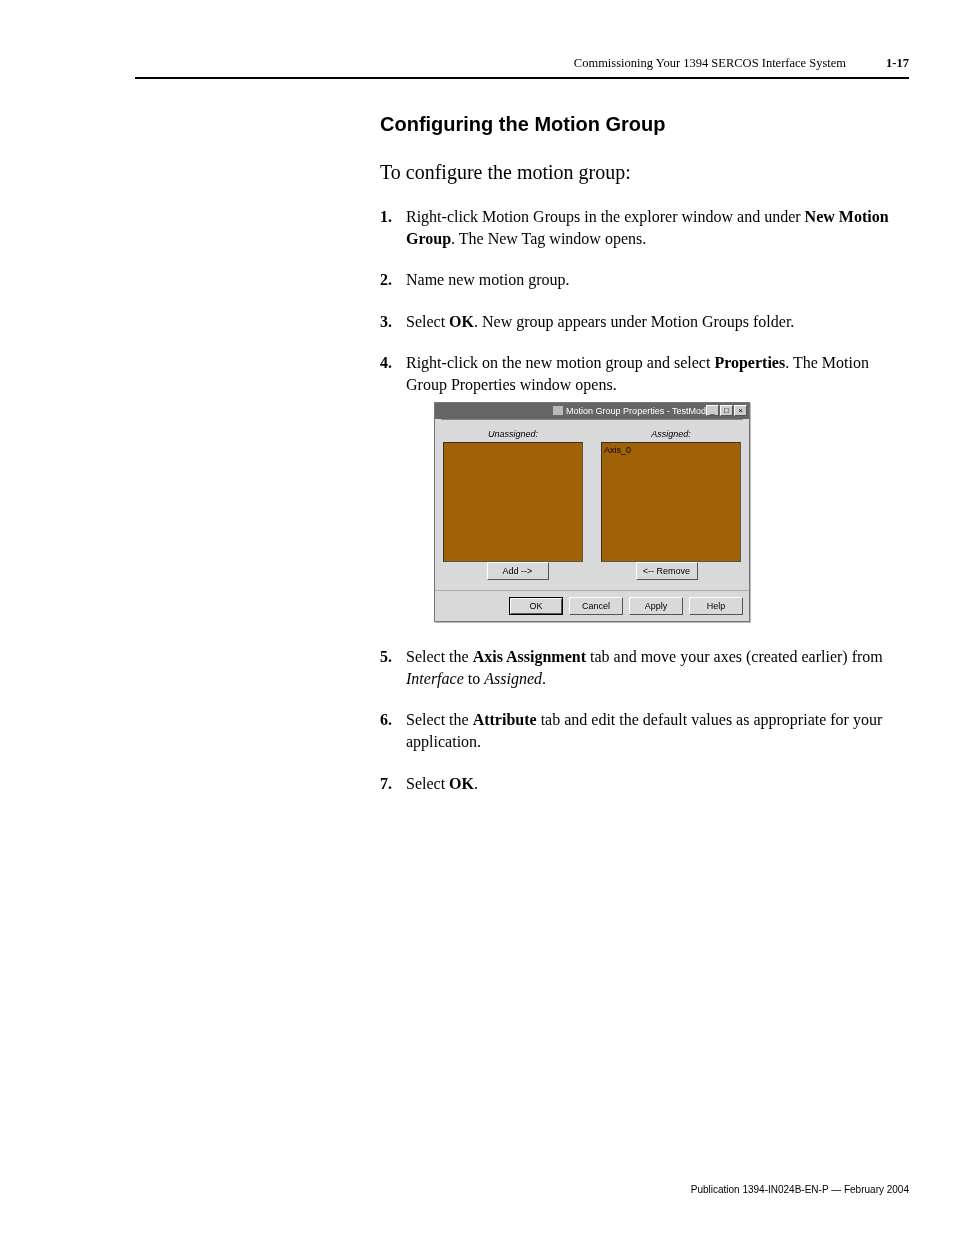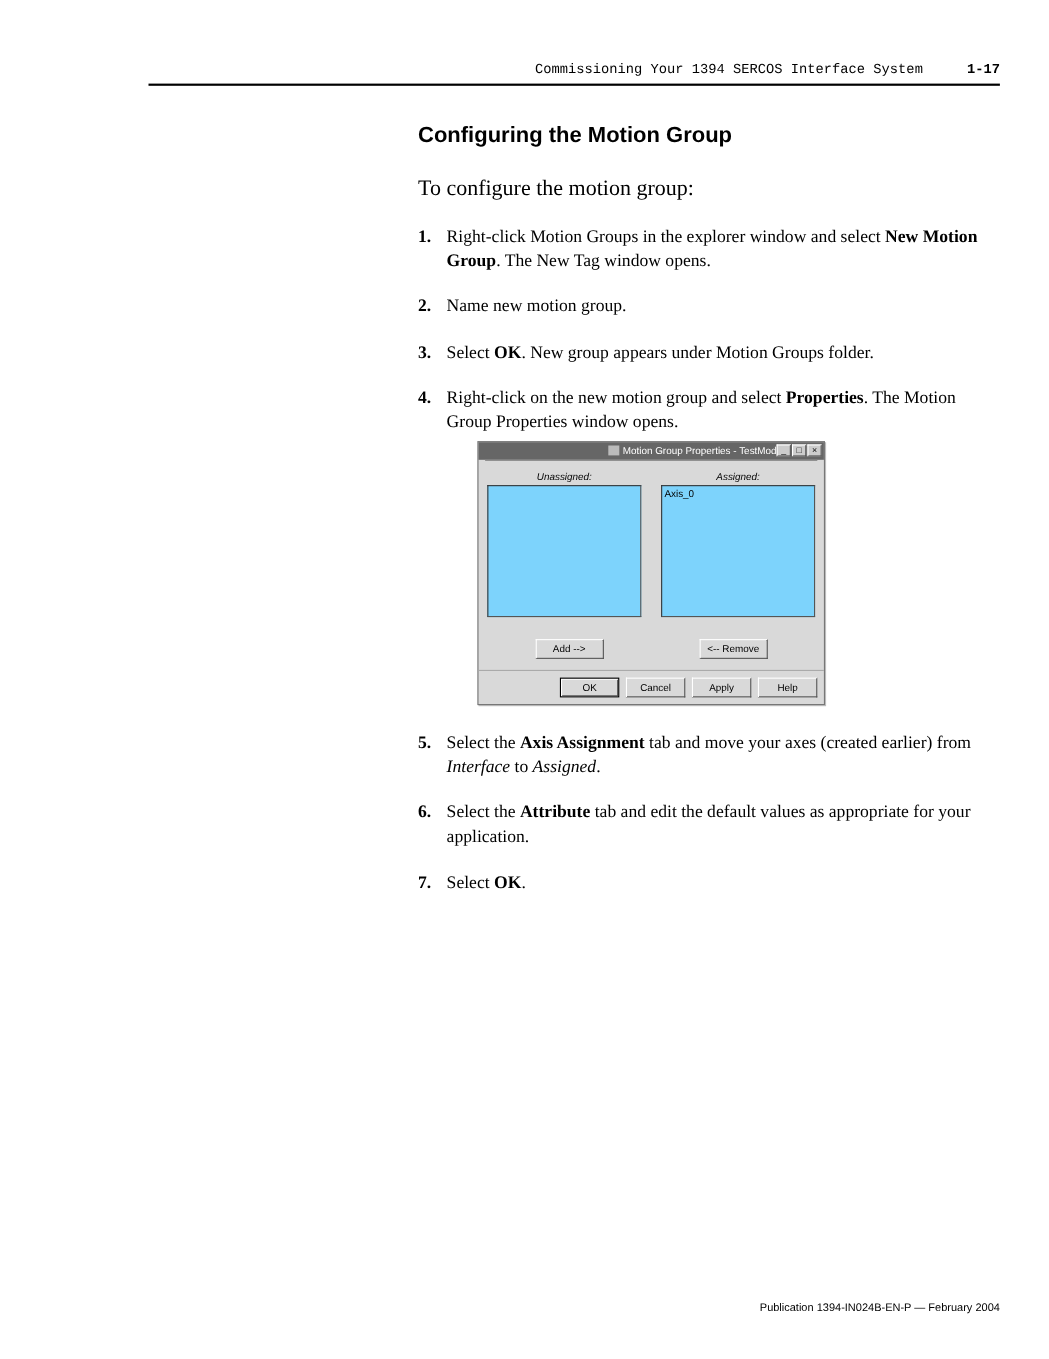--- a/index.html
+++ b/index.html
@@ -16,21 +16,21 @@
     top: 56px;
     left: 135px;
     right: 45px;
     bottom: 40px;
   }
   .header-row {
     display: flex;
     justify-content: flex-end;
     align-items: flex-end;
     gap: 40px;
-    font-family: Liberation Mono, monospace;
+    font-family: Liberation Serif, serif;
     font-size: 12.5px;
     padding-bottom: 6px;
   }
   .header-row .pg { font-weight: bold; }
   .rule { border: none; border-top: 2px solid #000; margin-bottom: 34px; }
   .content { margin-left: 245px; max-width: 530px; }
   .section-title {
     font-family: Arial, Helvetica, sans-serif;
     font-weight: bold;
     font-size: 20px;
@@ -95,27 +95,27 @@
     top: 1px;
   }
   .tab.active { background: #d9d9d9; z-index: 2; }
   .tabline { border-top: 1px solid #888; margin: 0 6px; }
   .panel { padding: 6px 8px 10px 8px; }
   .cols { display: flex; gap: 18px; margin-top: 2px; }
   .col { flex: 1; }
   .col-label { text-align: center; font-size: 9px; margin-bottom: 2px; font-style: italic; }
   .listbox {
     height: 120px;
-    background: #7dd3fc;
+    background: #a16207;
     border: 1px solid #555;
     border-top-color: #333; border-left-color: #333;
     padding: 1px 2px;
     font-size: 9px;
   }
-  .btnrow { display: flex; justify-content: space-around; margin-top: 20px; }
+  .btnrow { display: flex; justify-content: space-around; margin-top: 0; }
   .btn {
     min-width: 62px;
     padding: 2px 6px;
     background: #d9d9d9;
     border: 1px solid #fff;
     border-right-color: #555; border-bottom-color: #555;
     font-size: 9px;
     text-align: center;
   }
   .footer-btns {
@@ -144,21 +144,21 @@
     <span class="pg">1-17</span>
   </div>
   <hr class="rule">
 
   <div class="content">
     <h2 class="section-title">Configuring the Motion Group</h2>
     <p class="lead">To configure the motion group:</p>
 
     <ol class="steps">
       <li>
-        <span>Right-click Motion Groups in the explorer window and select </span><span class="b">New Motion Group</span><span>. The New Tag window opens.</span>
+        <span>Right-click Motion Groups in the explorer window and under </span><span class="b">New Motion Group</span><span>. The New Tag window opens.</span>
       </li>
       <li>
         <span>Name new motion group.</span>
       </li>
       <li>
         <span>Select </span><span class="b">OK</span><span>. New group appears under Motion Groups folder.</span>
       </li>
       <li>
         <span>Right-click on the new motion group and select </span><span class="b">Properties</span><span>. The Motion Group Properties window opens.</span>
 

